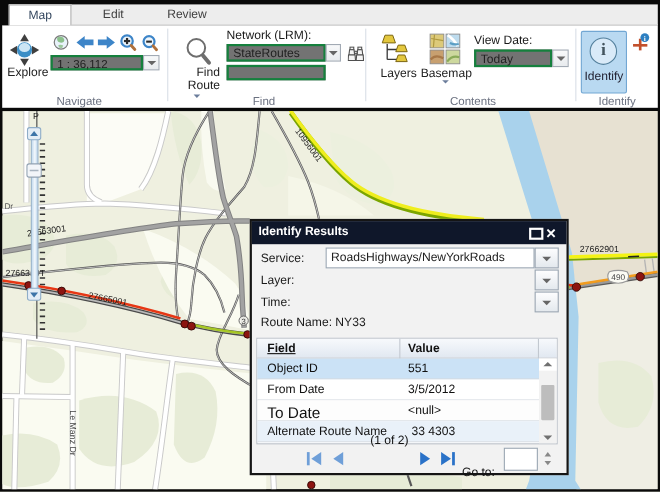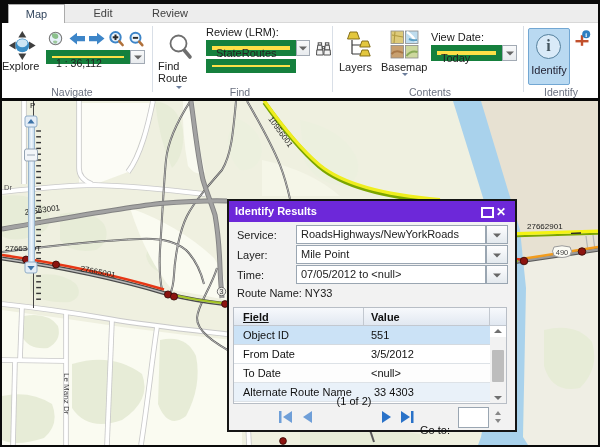--- a/index.html
+++ b/index.html
@@ -6,29 +6,29 @@
   body{width:600px;height:447px;background:#0a0a0a;overflow:hidden;
        font-family:"Liberation Sans", sans-serif;position:relative;}
   .abs{position:absolute;}
   
   #tabrow{left:2px;top:4px;width:596px;height:18px;background:#ededed;border-bottom:1px solid #d8d8d8;}
   #ribbon{left:2px;top:23px;width:596px;height:75px;background:#ffffff;}
   .tab{top:4px;height:18px;font-size:11px;color:#404040;text-align:center;line-height:18px;}
   #tabMap{left:8px;width:57px;background:#fff;border:1px solid #ababab;border-bottom:none;height:19px;box-sizing:border-box;color:#33465e;}
   .glabel{font-size:10.5px;color:#6b7180;text-align:center;top:87px;height:10px;line-height:10px;}
   .sep{width:1px;background:#d9dfe7;top:26px;height:66px;}
-  .btnlabel{font-size:11px;color:#222;text-align:left;}
+  .btnlabel{font-size:11px;color:#222;text-align:right;}
   .fieldlabel{font-size:11px;color:#1a1a1a;}
-  .combo{background:#fde047;border:6px solid #15803d;box-sizing:border-box;font-size:11px;color:#222;}
+  .combo{background:#737373;border:2px solid #15803d;box-sizing:border-box;font-size:11px;color:#222;}
   .combotext{padding:1px 0 0 4px;white-space:nowrap;overflow:hidden;}
   .drop{background:linear-gradient(#f8f9fa,#e8ebee);border:1px solid #a2aab4;box-sizing:border-box;}
   .dar{width:0;height:0;border-left:4px solid transparent;border-right:4px solid transparent;border-top:4px solid #666;position:absolute;left:50%;top:50%;transform:translate(-50%,-40%);}
   
   #dlg{left:227px;top:199px;width:286px;height:229px;border:2px solid #151515;background:#f2f2f2;}
-  #dlgtitle{left:0;top:0;width:286px;height:21px;background:#6d28d9;color:#fff;font-size:11px;font-weight:bold;line-height:21px;padding-left:6px;box-sizing:border-box;}
+  #dlgtitle{left:0;top:0;width:286px;height:21px;background:#0f172a;color:#fff;font-size:11px;font-weight:bold;line-height:21px;padding-left:6px;box-sizing:border-box;}
   .dcombo{background:#fff;border:1px solid #9aa6b2;box-sizing:border-box;font-size:11px;color:#222;}
   .dlabel{font-size:11px;color:#1a1a1a;}
   .ddrop{background:linear-gradient(#fdfdfe,#e4e9ee);border:1px solid #9aa6b2;box-sizing:border-box;}
 </style>
 </head>
 <body>
 
 <div class="abs" id="tabrow"></div>
 <div class="abs" id="ribbon"></div>
 <div class="abs" style="left:0;top:0;width:8px;height:23px;background:#0a0a0a;"></div>
@@ -74,21 +74,21 @@
   </div>
 <div class="abs glabel" style="left:22px;width:100px;">Navigate</div>
 <div class="abs sep" style="left:152px;"></div>
 
 <svg class="abs" style="left:167px;top:32px;" width="26" height="28" viewBox="0 0 26 28">
   <circle cx="11.5" cy="11.5" r="8" fill="none" stroke="#6e6e6e" stroke-width="1.8"></circle>
   <line x1="17.5" y1="18.5" x2="23" y2="25" stroke="#6e6e6e" stroke-width="3.6" stroke-linecap="round"></line>
 </svg>
 <div class="abs btnlabel" style="left:158px;top:60px;width:42px;">Find<br>Route</div>
 <div class="abs" style="left:176px;top:86px;width:0;height:0;border-left:3.5px solid transparent;border-right:3.5px solid transparent;border-top:3.5px solid #6b7d9b;"></div>
-<div class="abs fieldlabel" style="left:206px;top:26px;">Review (LRM):</div>
+<div class="abs fieldlabel" style="left:206px;top:26px;">Network (LRM):</div>
 <div class="abs combo" style="left:206px;top:40px;width:90px;height:16px;">
     <div class="combotext">StateRoutes</div>
   </div>
 <div class="abs drop" style="left:296px;top:40px;width:14px;height:16px;">
     <div class="dar"></div>
   </div>
 <svg class="abs" style="left:316px;top:42px;" width="15" height="14" viewBox="0 0 15 14">
   <g fill="#f4f4f4" stroke="#4f4f4f" stroke-width="1">
     <rect x="2.2" y="0.8" width="3.4" height="2.4"></rect>
     <path d="M1.8,3.2 L5.8,3.2 L6.4,8 L1.2,8 Z"></path>
@@ -341,31 +341,25 @@
 
   <div class="abs dlabel" style="left:8px;top:28px;">Service:</div>
   <div class="abs dcombo" style="left:67px;top:24px;width:190px;height:19px;">
       <div class="combotext" style="padding-top:2px;">RoadsHighways/NewYorkRoads</div>
     </div>
   <div class="abs ddrop" style="left:257px;top:24px;width:22px;height:19px;">
       <div class="dar"></div>
     </div>
 
   <div class="abs dlabel" style="left:8px;top:48px;">Layer:</div>
-  <div class="abs dcombo" style="left:67px;top:44px;width:190px;height:19px;">
-      <div class="combotext" style="padding-top:2px;">Mile Point</div>
-    </div>
   <div class="abs ddrop" style="left:257px;top:44px;width:22px;height:19px;">
       <div class="dar"></div>
     </div>
 
   <div class="abs dlabel" style="left:8px;top:68px;">Time:</div>
-  <div class="abs dcombo" style="left:67px;top:64px;width:190px;height:19px;">
-      <div class="combotext" style="padding-top:2px;">07/05/2012 to &lt;null&gt;</div>
-    </div>
   <div class="abs ddrop" style="left:257px;top:64px;width:22px;height:19px;">
       <div class="dar"></div>
     </div>
 
   <div class="abs dlabel" style="left:8px;top:86px;">Route Name: NY33</div>
 
   <div class="abs" style="left:4px;top:106px;width:274px;height:97px;border:1px solid #b8bec6;background:#fff;box-sizing:border-box;">
     <div class="abs" style="left:0;top:0;width:272px;height:18px;background:linear-gradient(#f7f9fc,#e1e8f1);border-bottom:1px solid #c2c8d0;box-sizing:border-box;"></div>
     <div class="abs" style="left:9px;top:3px;font-size:11px;font-weight:bold;color:#111;text-decoration:underline;">Field</div>
     <div class="abs" style="left:137px;top:3px;font-size:11px;font-weight:bold;color:#111;">Value</div>
@@ -373,21 +367,21 @@
     <div class="abs" style="left:255px;top:0;width:1px;height:18px;background:#c2c8d0;"></div>
 
     <div class="abs" style="left:0;top:18px;width:256px;height:19px;background:#cbe2f6;border-bottom:1px solid #d4dae0;box-sizing:border-box;"></div>
     <div class="abs" style="left:0;top:37px;width:256px;height:19px;background:#fff;border-bottom:1px solid #dde2e7;box-sizing:border-box;"></div>
     <div class="abs" style="left:0;top:56px;width:256px;height:19px;background:#fdfdfd;border-bottom:1px solid #dde2e7;box-sizing:border-box;"></div>
     <div class="abs" style="left:0;top:75px;width:256px;height:19px;background:#e9f1f9;border-bottom:1px solid #dde2e7;box-sizing:border-box;"></div>
     <div class="abs" style="left:9px;top:21px;font-size:11px;color:#111;">Object ID</div>
     <div class="abs" style="left:137px;top:21px;font-size:11px;color:#111;">551</div>
     <div class="abs" style="left:9px;top:40px;font-size:11px;color:#111;">From Date</div>
     <div class="abs" style="left:137px;top:40px;font-size:11px;color:#111;">3/5/2012</div>
-    <div class="abs" style="left:9px;top:59px;font-size:11px;color:#111;">To Date</div>
+    <div class="abs" style="left:9px;top:59px;font-size:14px;color:#111;">To Date</div>
     <div class="abs" style="left:137px;top:59px;font-size:11px;color:#111;">&lt;null&gt;</div>
     <div class="abs" style="left:9px;top:78px;font-size:11px;color:#111;">Alternate Route Name</div>
     <div class="abs" style="left:140px;top:78px;font-size:11px;color:#111;">33 4303</div>
 
     <div class="abs" style="left:256px;top:18px;width:16px;height:77px;background:#f2f2f2;"></div>
     <div class="abs" style="left:256px;top:18px;width:16px;height:11px;background:#fff;text-align:center;">
         <span style="display:block;margin-top:3px;width:0;height:0;border-left:4px solid transparent;border-right:4px solid transparent;border-bottom:4px solid #707070;margin-left:4px;"></span>
       </div>
     <div class="abs" style="left:258px;top:42px;width:12px;height:32px;background:#bdbdbd;border-radius:1px;"></div>
     <div class="abs" style="left:256px;top:84px;width:16px;height:11px;text-align:center;">

